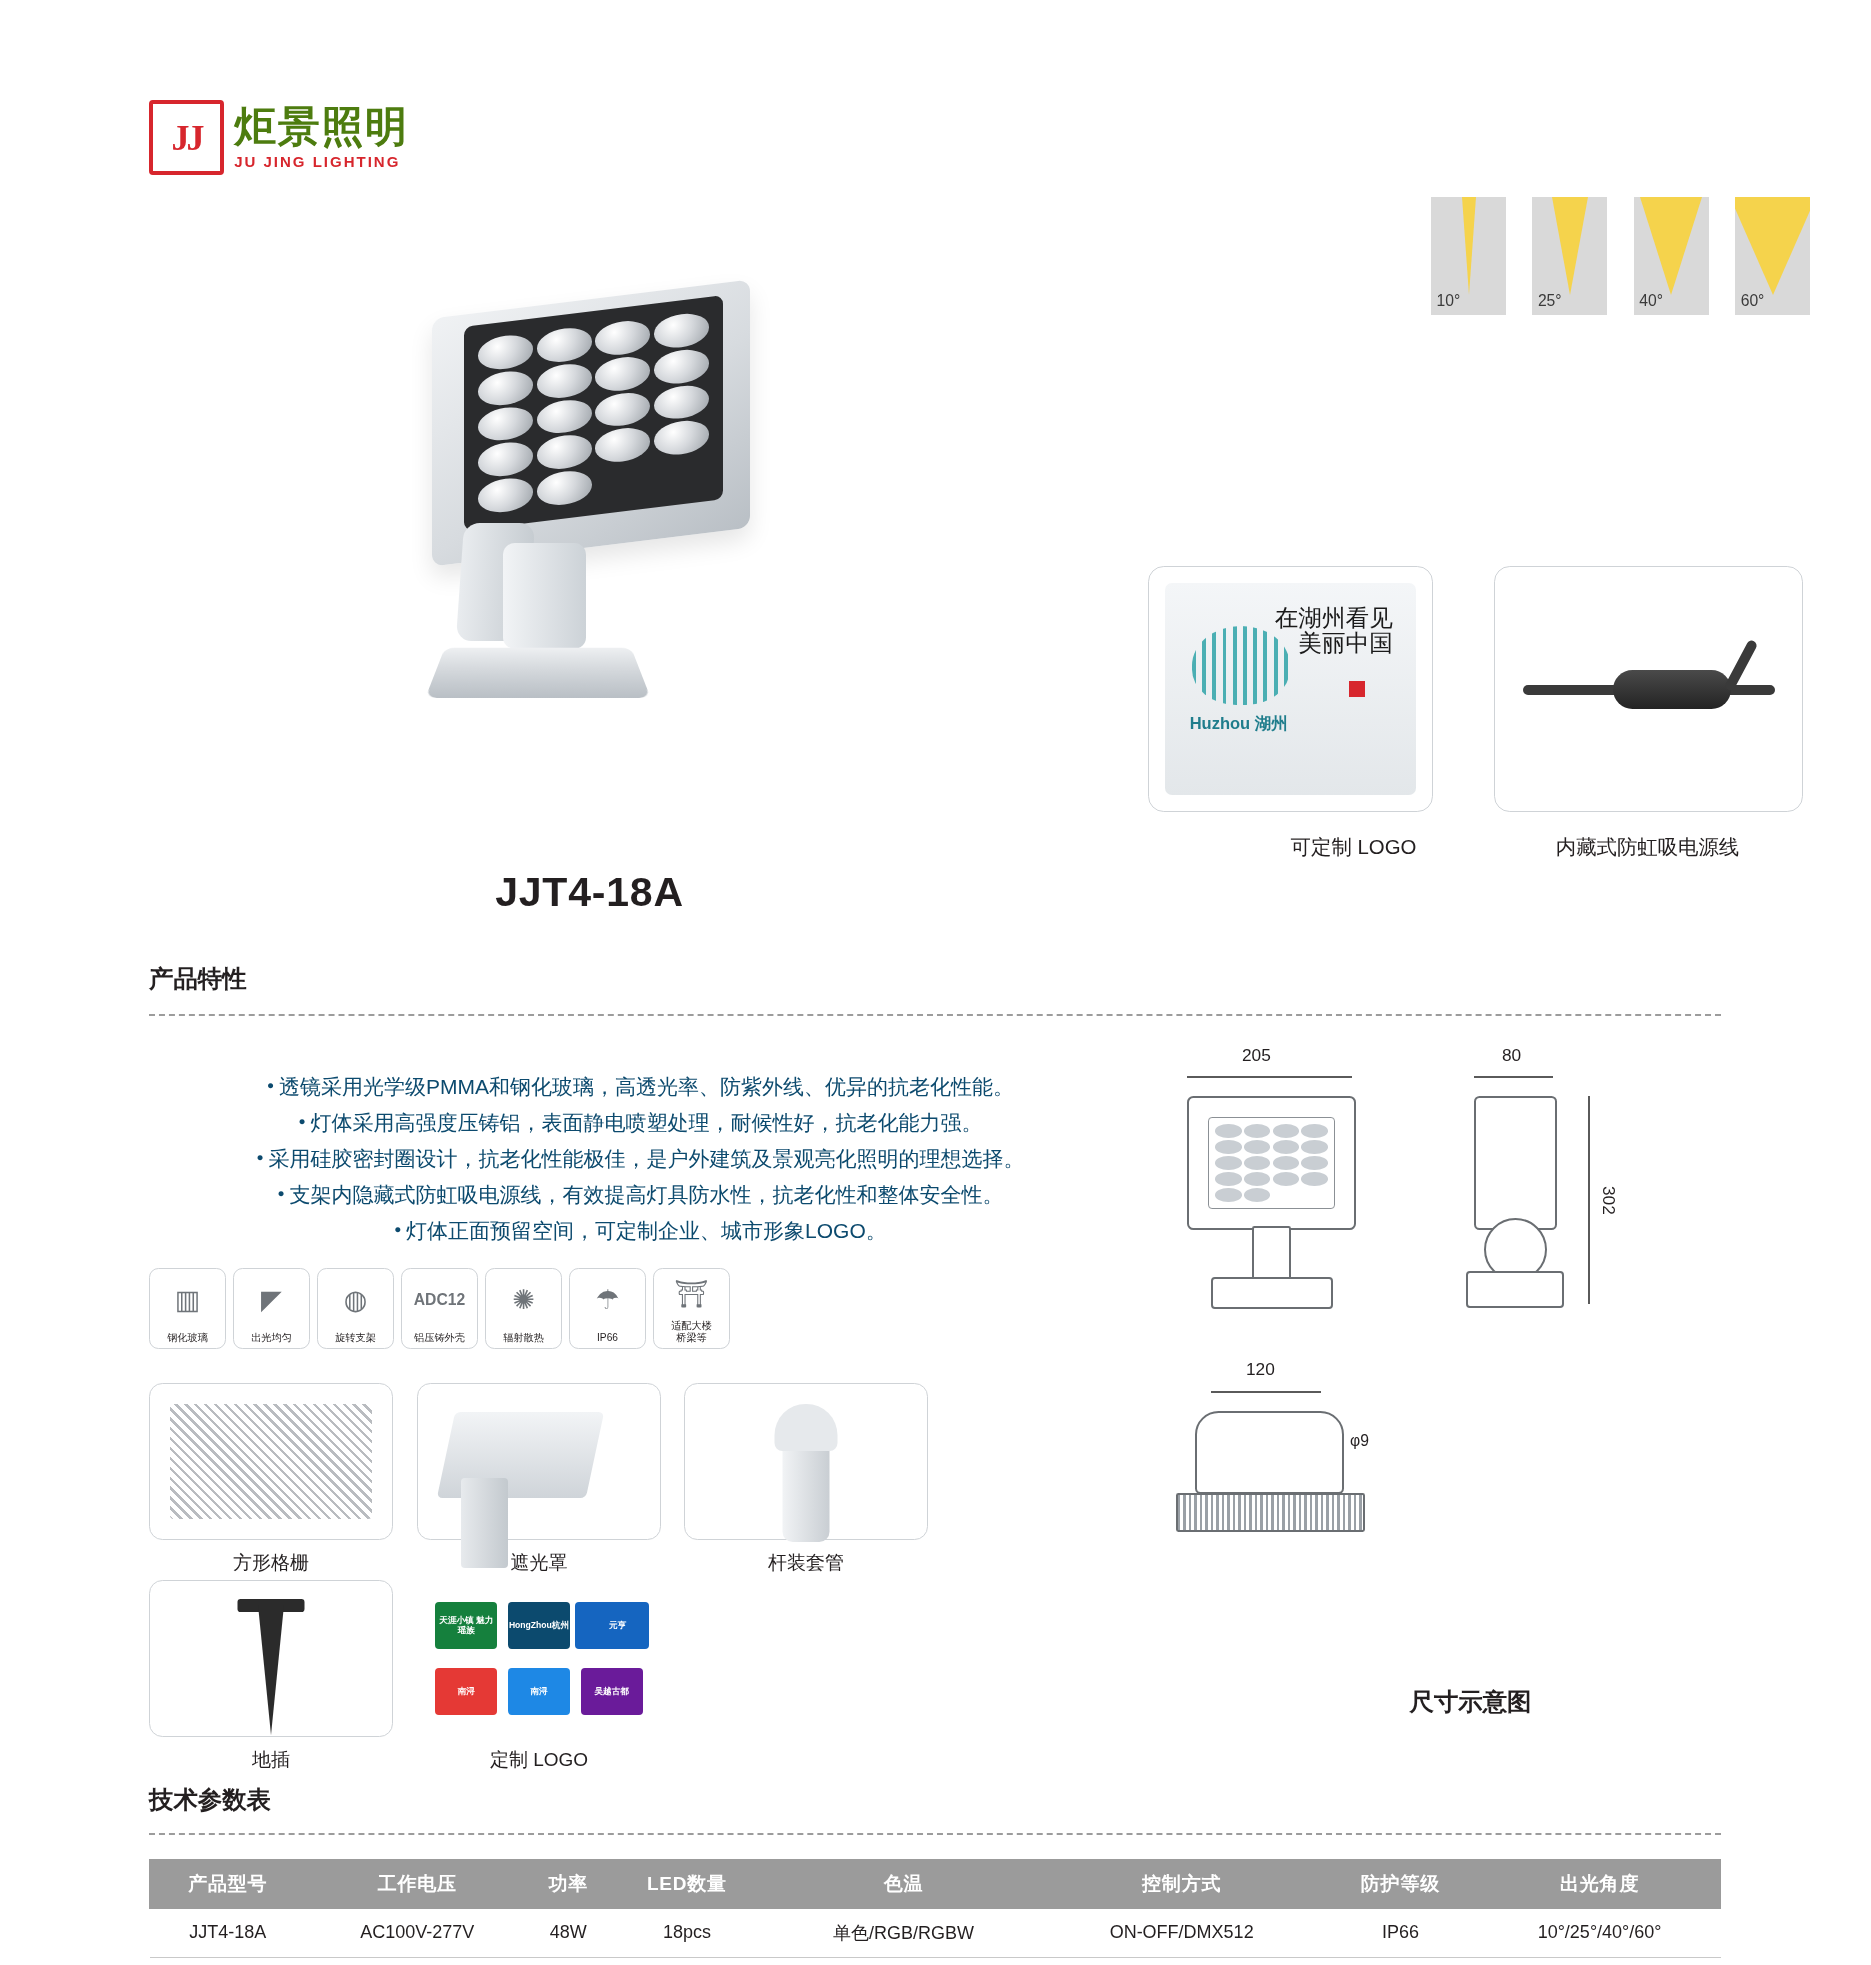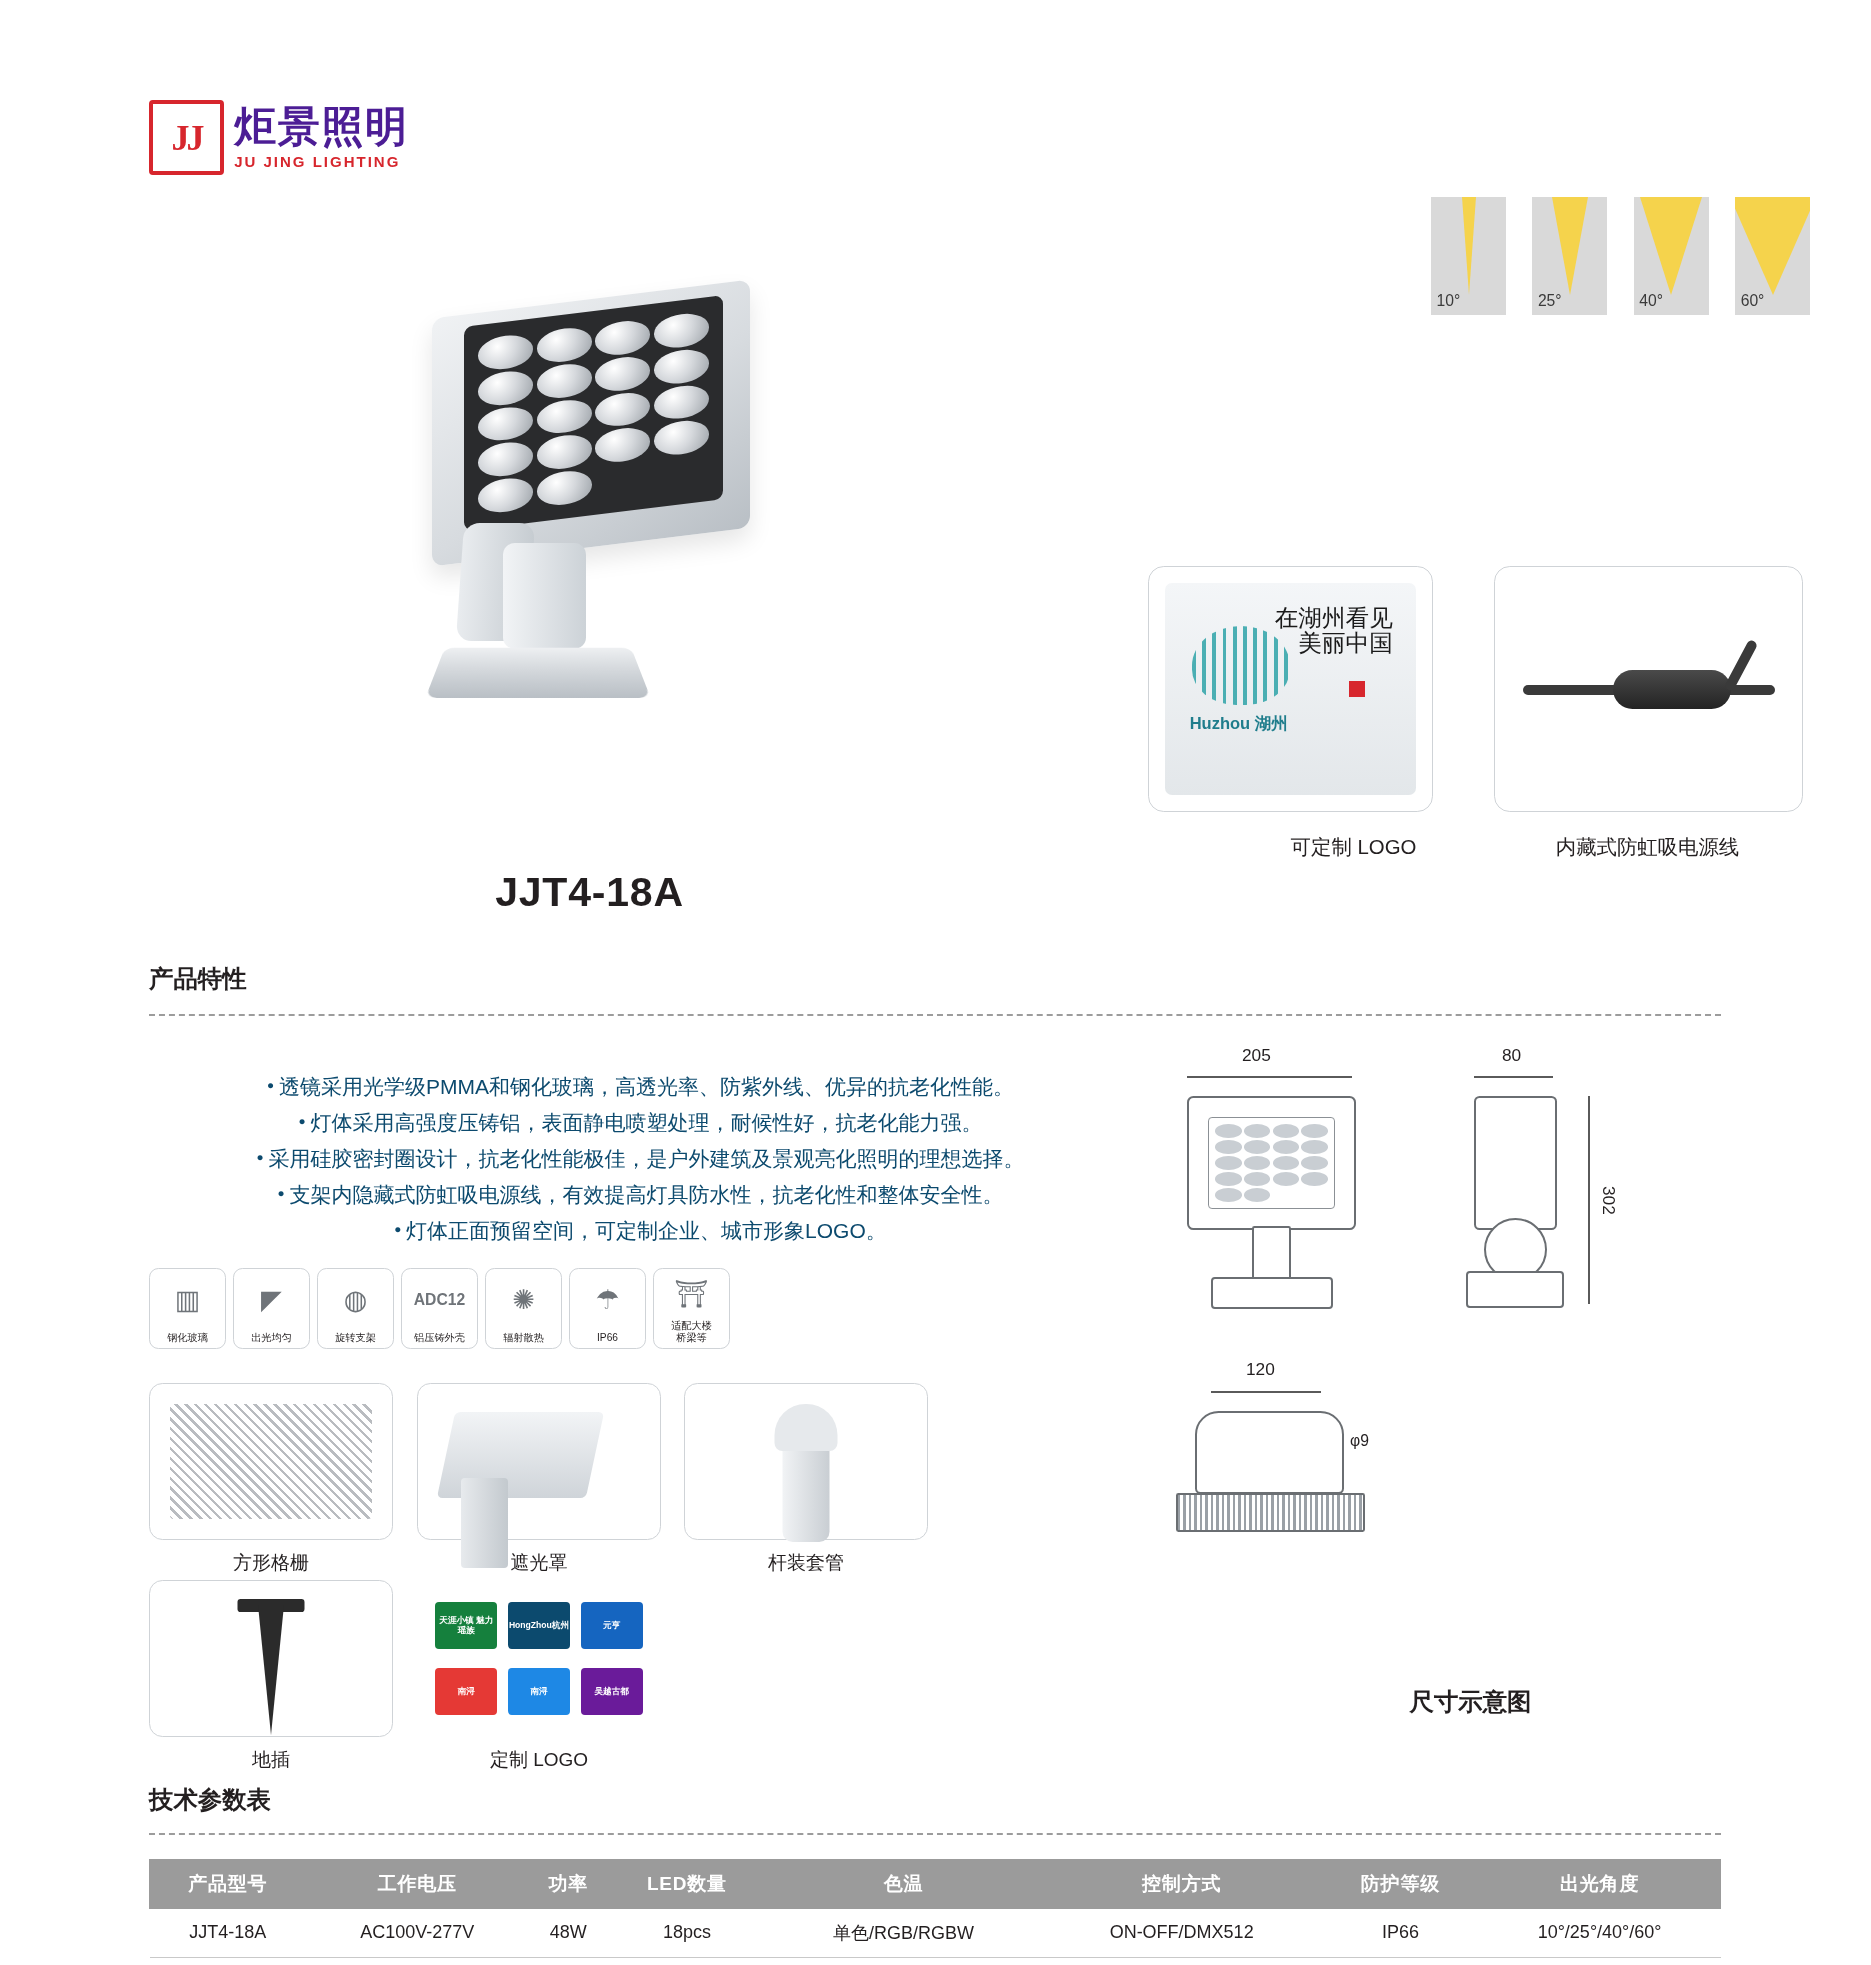--- a/index.html
+++ b/index.html
@@ -34,21 +34,21 @@
   .brand-mark .inner {
     position: absolute; inset: 5.5px;
     color: #d7262d;
     font-size: 36px; font-weight: bold;
     display: flex; align-items: center; justify-content: center;
     font-family: "Liberation Serif", serif;
     letter-spacing: -3.1px;
   }
   .brand-text { display: flex; flex-direction: column; justify-content: center; }
   .brand-cn {
-    font-size: 42px; font-weight: bold; color: #4c1d95;
+    font-size: 42px; font-weight: bold; color: #4d7c0f;
     letter-spacing: 1.6px; line-height: 1.05;
   }
   .brand-en {
     font-size: 15px; color: #d7262d; letter-spacing: 2px;
     margin-top: 4.7px; font-weight: bold;
   }
 
   
   .beam-strip {
     position: absolute; left: 1407px; top: 197px;
@@ -443,21 +443,21 @@
   <div class="acc" style="left:149px; top:1580px; width:244px; height:157px;">
     <div class="spike-top"></div>
     <div class="spike"></div>
   </div>
   <div class="acc-cap" style="left:149px; top:1747px; width:244px;">地插</div>
 
   <div class="acc" style="left:417px; top:1580px; width:244px; height:157px; border:none;">
     <div class="logos-grid">
       <span style="background:#15803d;">天涯小镇 魅力瑶族</span>
       <span style="background:#0c4a6e;">HongZhou杭州</span>
-      <span style="background:#1565c0;">元亨</span>
+      <span style="background:#1565c0;padding-left:12px;">元亨</span>
       <span style="background:#e53935;">南浔</span>
       <span style="background:#1e88e5;">南浔</span>
       <span style="background:#6a1b9a;">吴越古都</span>
     </div>
   </div>
   <div class="acc-cap" style="left:417px; top:1747px; width:244px;">定制 LOGO</div>
 
   <div class="dims">
 
     <div class="dim-lbl" style="left:90px; top:0;">205</div>

